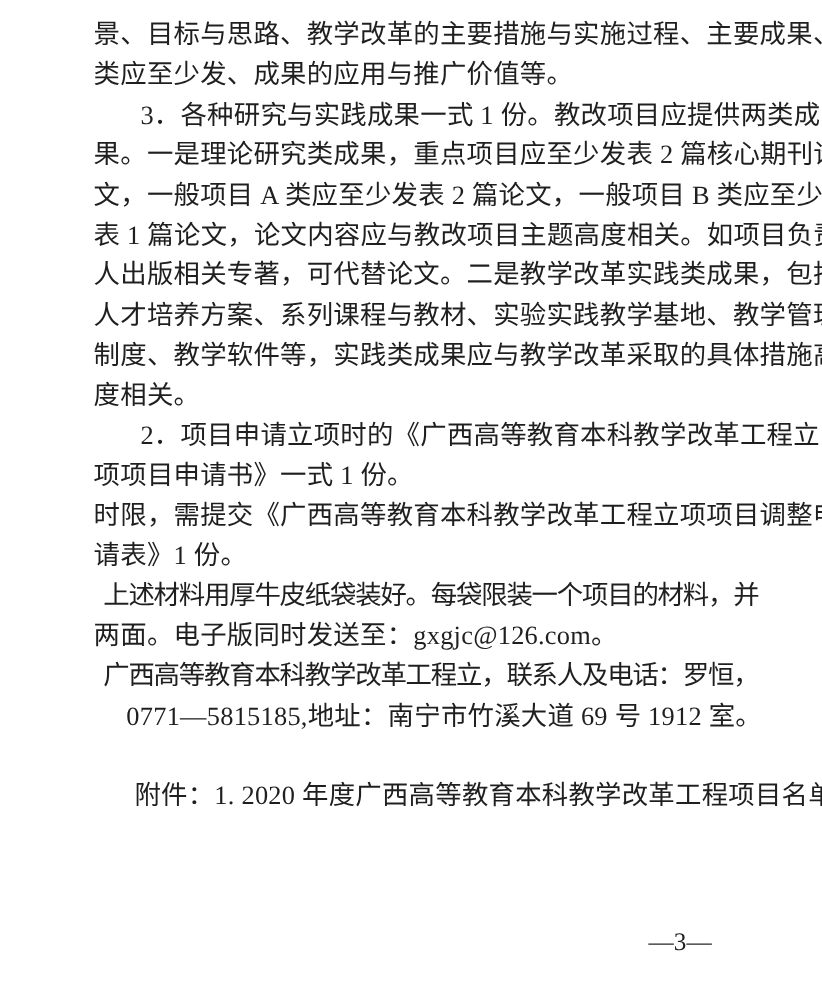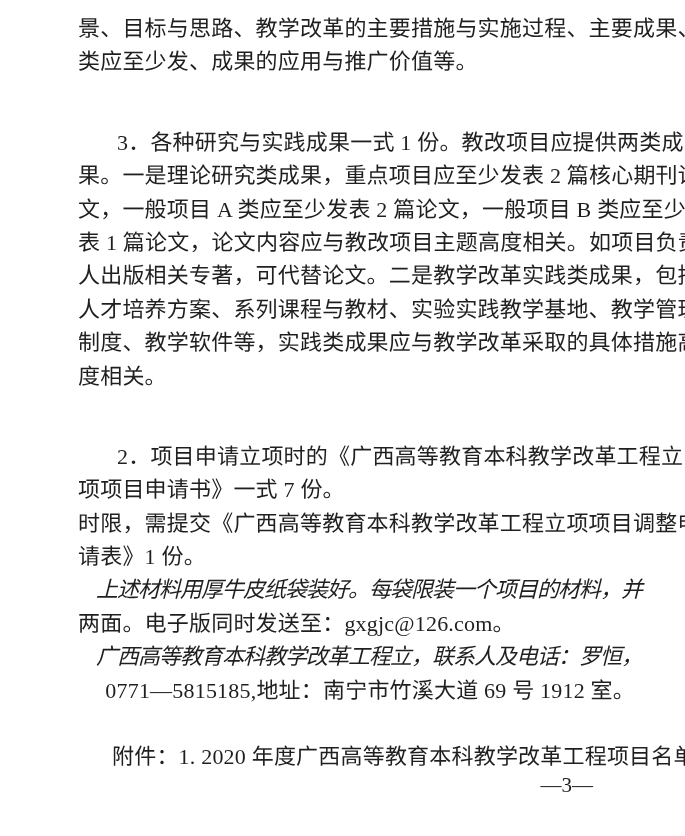--- a/index.html
+++ b/index.html
@@ -24,23 +24,23 @@
     right: 50px;
   }
   .ln {
     height: 33.4px;
     line-height: 33.4px;
     font-size: 22px;
     white-space: nowrap;
     letter-spacing: 0.2px;
   }
   
-  .ind    { margin-left: 39px; margin-top: 47px; }
+  .ind    { margin-left: 39px; }
   
-  .ind-sm { margin-left: 18px; font-style: italic; }
+  .ind-sm { margin-left: 8px; }
   
   .neg    { margin-left: -35px; text-align: right; }
   
   .attach { margin-left: 34px; }
   
   .tight  { letter-spacing: -1px; }
   .blank-line {
     height: 33.4px;
   }
   .page-number {
@@ -62,21 +62,21 @@
     <div class="ln">类应至少发、成果的应用与推广价值等。</div>
     <div class="ln ind">3．各种研究与实践成果一式 1 份。教改项目应提供两类成</div>
     <div class="ln">果。一是理论研究类成果，重点项目应至少发表 2 篇核心期刊论</div>
     <div class="ln">文，一般项目 A 类应至少发表 2 篇论文，一般项目 B 类应至少发</div>
     <div class="ln">表 1 篇论文，论文内容应与教改项目主题高度相关。如项目负责</div>
     <div class="ln">人出版相关专著，可代替论文。二是教学改革实践类成果，包括</div>
     <div class="ln">人才培养方案、系列课程与教材、实验实践教学基地、教学管理</div>
     <div class="ln">制度、教学软件等，实践类成果应与教学改革采取的具体措施高</div>
     <div class="ln">度相关。</div>
     <div class="ln ind">2．项目申请立项时的《广西高等教育本科教学改革工程立</div>
-    <div class="ln">项项目申请书》一式 7 份。</div>
+    <div class="ln">项项目申请书》一式 1 份。</div>
     <div class="ln">时限，需提交《广西高等教育本科教学改革工程立项项目调整申</div>
     <div class="ln">请表》1 份。</div>
     <div class="ln ind-sm tight">上述材料用厚牛皮纸袋装好。每袋限装一个项目的材料，并</div>
     <div class="ln">两面。电子版同时发送至：gxgjc@126.com。</div>
     <div class="ln ind-sm tight">广西高等教育本科教学改革工程立，联系人及电话：罗恒，</div>
     <div class="ln neg">0771—5815185,地址：南宁市竹溪大道 69 号 1912 室。</div>
     <div class="blank-line"></div>
     <div class="ln attach">附件：1. 2020 年度广西高等教育本科教学改革工程项目名单</div>
   </div>
 

